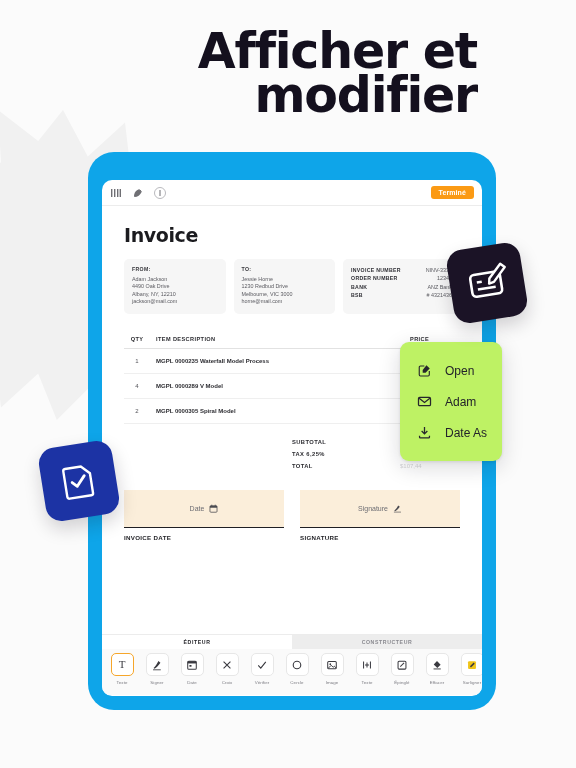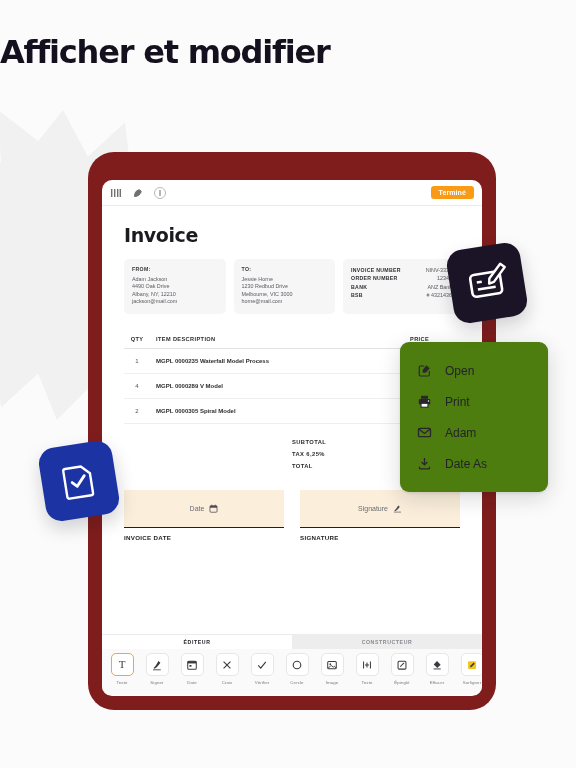--- a/index.html
+++ b/index.html
@@ -16,35 +16,35 @@
     position: absolute; left: -92px; top: 110px;
     width: 310px; height: 310px;
     color: #f1f1f1;
     z-index: 0;
   }
   .burst svg { width: 100%; height: 100%; display: block; }
 
   
   .headline {
     position: absolute; left: 0; top: 30px; width: 477px;
-    text-align: left;
-    font-size: 32px;
+    text-align: right;
+    font-size: 49px;
     line-height: 44px;
     font-weight: 700;
     letter-spacing: -1.2px;
     color: #14101e;
     z-index: 5;
     font-family: "DejaVu Sans", sans-serif;
   }
 
   
   .tablet {
     position: absolute; left: 88px; top: 152px;
     width: 408px; height: 558px;
-    background: #7f1d1d;
+    background: #0ea5e9;
     border-radius: 26px;
     z-index: 2;
   }
   .screen {
     position: absolute; left: 14px; top: 28px;
     width: 380px; height: 516px;
     background: #ffffff;
     border-radius: 10px;
     overflow: hidden;
   }
@@ -168,22 +168,22 @@
   .tool-sq svg { width: 12px; height: 12px; display: block; }
   .tool-sq .tglyph { font-size: 11px; font-family: "Liberation Serif", serif; line-height: 1; }
   .tool-lbl {
     font-size: 4.4px; color: #7a7a80; margin-top: 4px;
     white-space: nowrap; letter-spacing: .1px;
   }
 
   
   .menu {
     position: absolute; left: 400px; top: 342px;
-    width: 148px; padding: 13px 0 13px 0;
-    background: #4d7c0f; border-radius: 9px;
+    width: 102px; padding: 13px 0 13px 0;
+    background: #bef264; border-radius: 9px;
     box-shadow: 0 6px 22px rgba(20,16,30,.16), 0 1px 3px rgba(20,16,30,.10);
     z-index: 8;
   }
   .menu-item {
     display: flex; align-items: center; gap: 13px;
     padding: 8px 0 8px 17px;
   }
   .menu-ic { width: 15px; height: 15px; color: #27272c; display: block; flex: 0 0 15px; }
   .menu-ic svg { width: 100%; height: 100%; display: block; }
   .menu-lbl { font-size: 12px; color: #23232a; }
@@ -473,31 +473,20 @@
 
   <div class="menu">
     <div class="menu-item">
       <span class="menu-ic">
         <svg viewBox="0 0 20 20">
             <path d="M16.4 10.6 v5.2 a1.6 1.6 0 0 1 -1.6 1.6 H4.6 A1.6 1.6 0 0 1 3 15.8 V5.6 A1.6 1.6 0 0 1 4.6 4 h5.2" fill="none" stroke="currentColor" stroke-width="1.5"></path>
             <path d="M12.6 3 L17 7.4 L11.4 13 H7.6 v-3.8 Z" fill="currentColor"></path>
           </svg>
       </span>
       <span class="menu-lbl">Open</span>
-    </div>
-    <div class="menu-item">
-      <span class="menu-ic">
-        <svg viewBox="0 0 20 20">
-            <rect x="5.4" y="2.4" width="9.2" height="4" fill="currentColor"></rect>
-            <rect x="2.4" y="6.6" width="15.2" height="7.2" rx="1.6" fill="currentColor"></rect>
-            <rect x="5.4" y="12.4" width="9.2" height="5.2" fill="#ffffff" stroke="currentColor" stroke-width="1.4"></rect>
-            <circle cx="15.4" cy="9.2" r="1" fill="#ffffff"></circle>
-          </svg>
-      </span>
-      <span class="menu-lbl">Print</span>
     </div>
     <div class="menu-item">
       <span class="menu-ic">
         <svg viewBox="0 0 20 20">
             <rect x="2" y="4.6" width="16" height="11" rx="1.6" fill="none" stroke="currentColor" stroke-width="1.7"></rect>
             <path d="M2.8 5.6 L10 11.2 L17.2 5.6" fill="none" stroke="currentColor" stroke-width="1.7"></path>
           </svg>
       </span>
       <span class="menu-lbl">Adam</span>
     </div>

